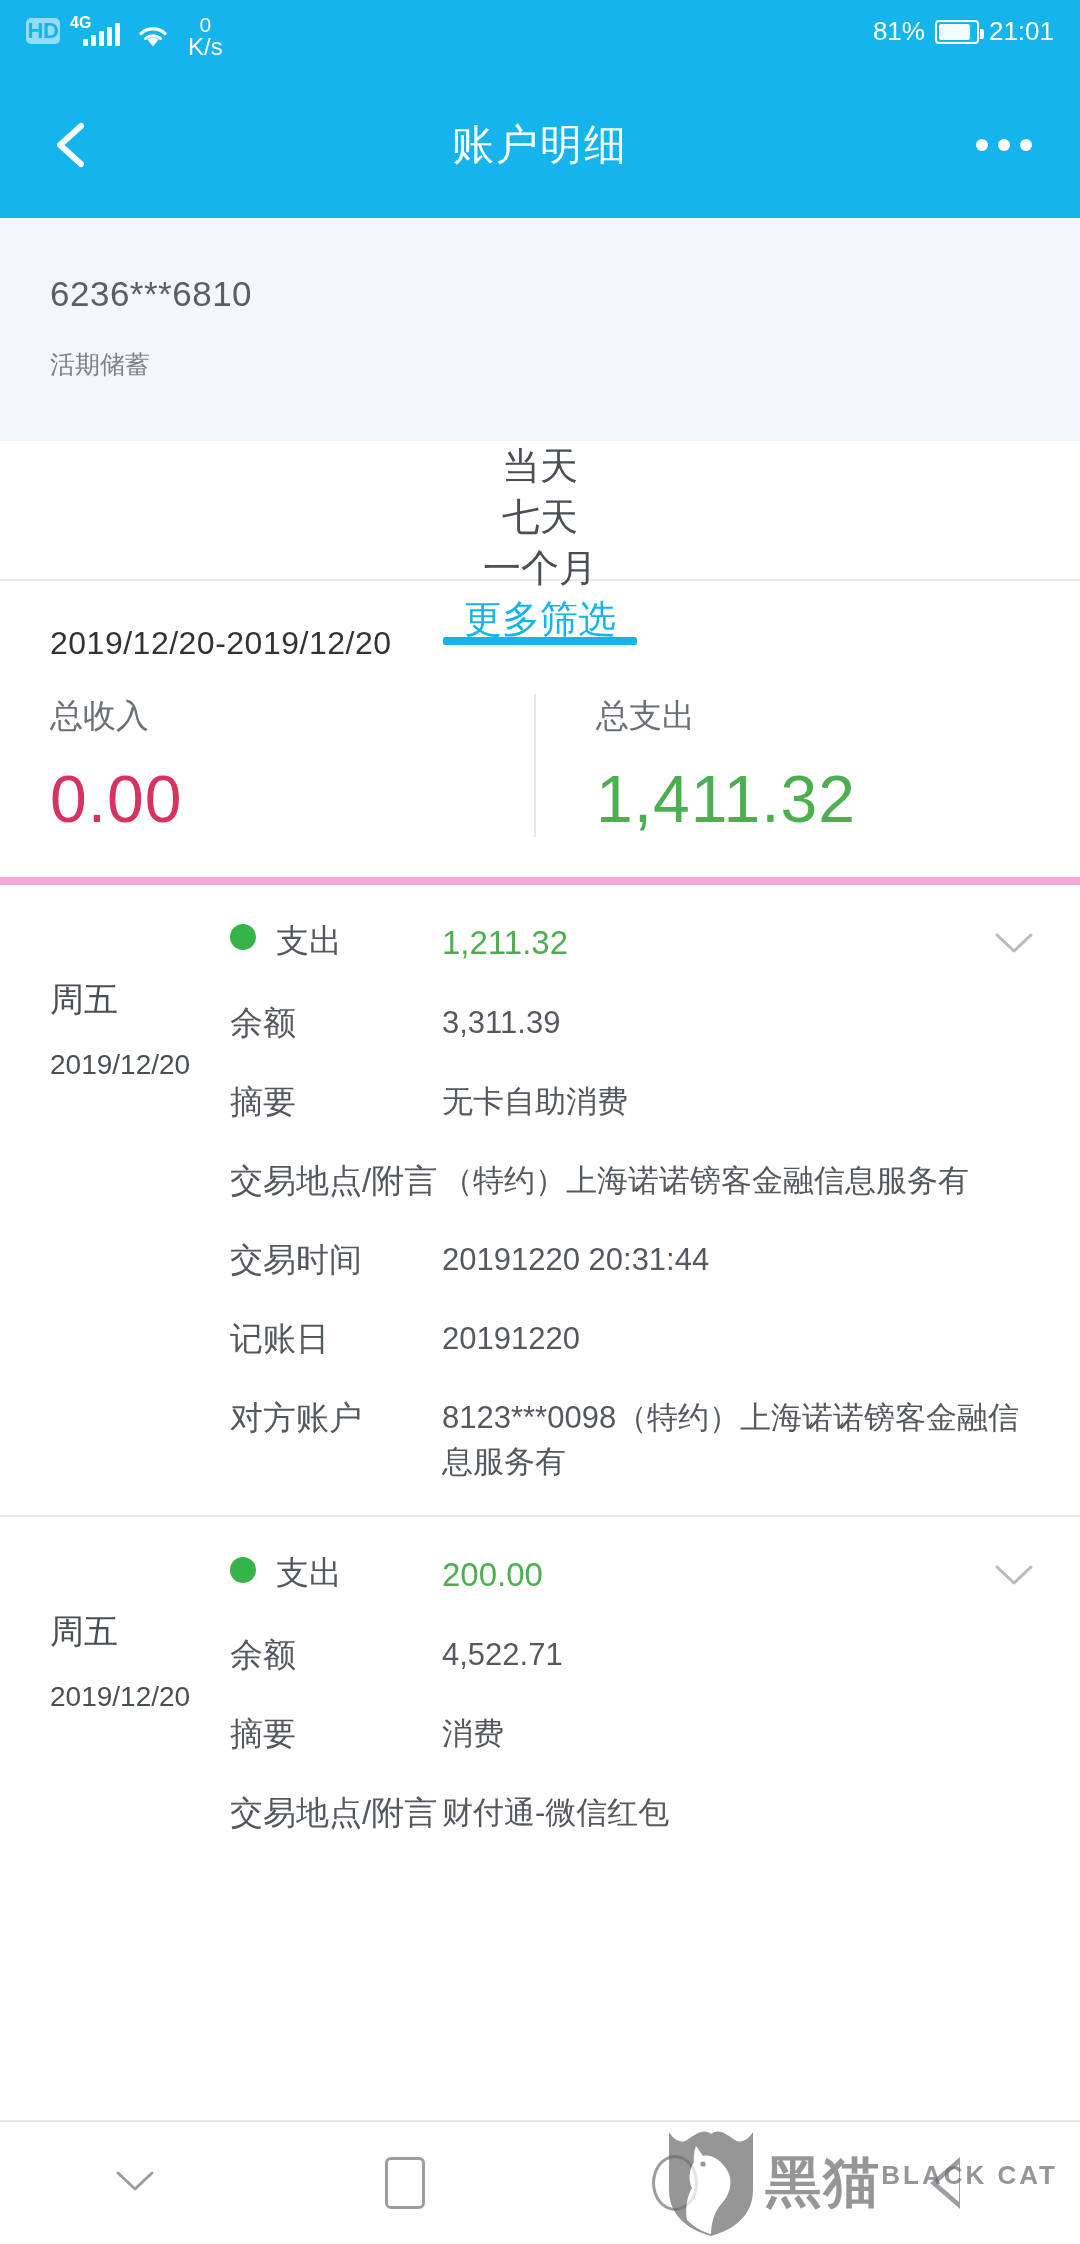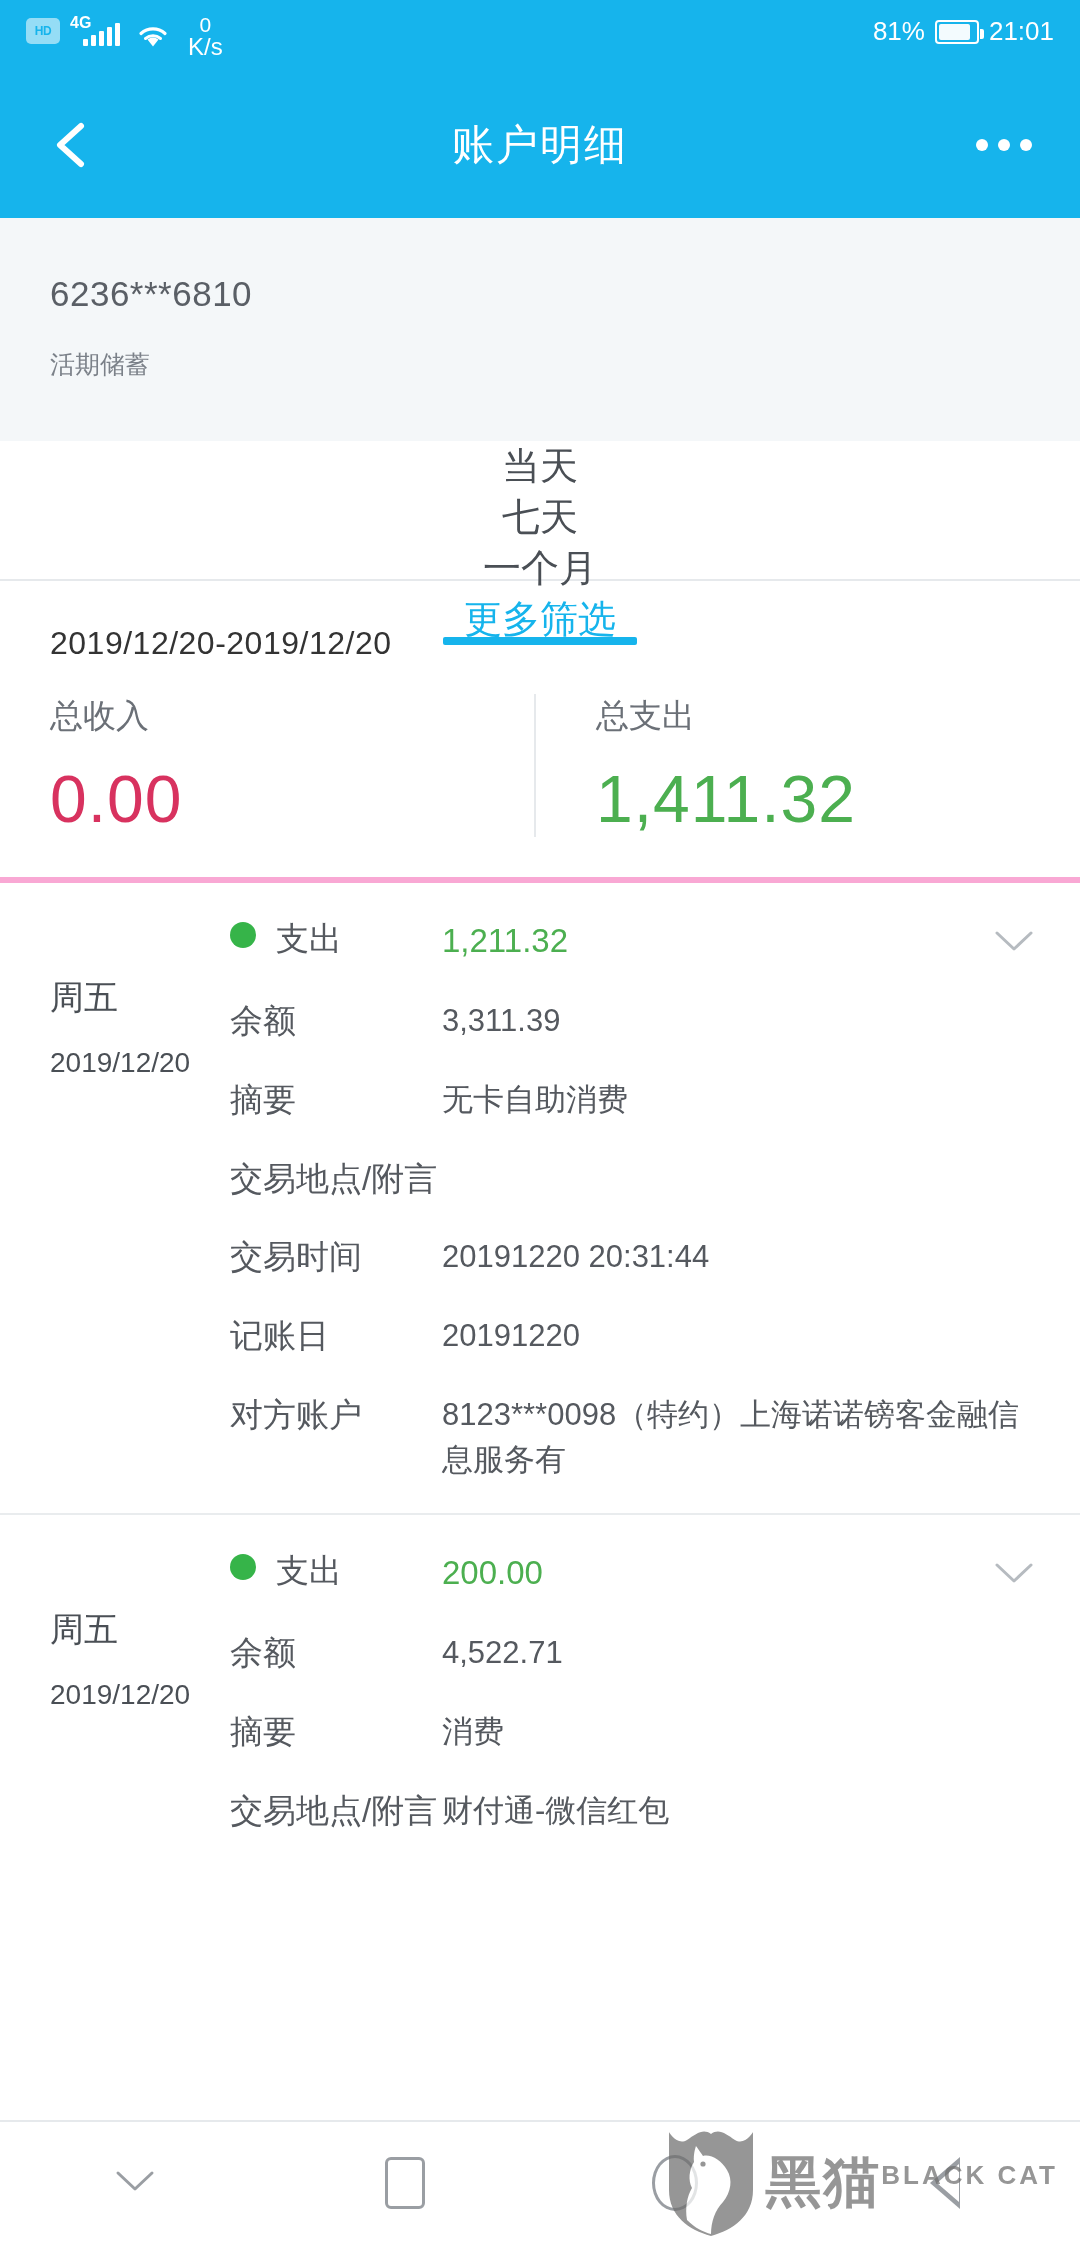--- a/index.html
+++ b/index.html
@@ -15,21 +15,21 @@
   .statusbar {
     height: 72px; background: #16b4ec;
     display: flex; align-items: flex-start; justify-content: space-between;
     padding: 14px 26px 0 26px; color: #ffffff;
   }
   .sb-left { display: flex; align-items: flex-start; gap: 10px; }
   .hd-badge {
     display:inline-flex; align-items:center; justify-content:center;
     width: 34px; height: 26px; border-radius: 5px;
     background: rgba(255,255,255,.55); color:#16b4ec;
-    font-size: 12px; font-weight: 700; letter-spacing:-0.5px;
+    font-size: 22px; font-weight: 700; letter-spacing:-0.5px;
     margin-top: 4px;
   }
   .sig-wrap { position: relative; width: 54px; height: 34px; margin-top:2px;}
   .sig-g { position:absolute; left: 0px; top: -2px; font-size: 16px; font-weight:700; }
   .bars { position:absolute; left: 13px; bottom: 4px; display:flex; align-items:flex-end; gap:3px; }
   .bars i { display:block; width:5px; background:#fff; border-radius:1px; }
   .bars i:nth-child(1){height:7px}.bars i:nth-child(2){height:11px}
   .bars i:nth-child(3){height:15px}.bars i:nth-child(4){height:19px}.bars i:nth-child(5){height:23px}
   .wifi { margin-top: 6px; }
   .netspeed { margin-left: 6px; line-height: 1.0; margin-top: 0px; }
@@ -62,21 +62,21 @@
   
   .tabs { height: 140px; display:flex; align-items: center; background:#fff;
           border-bottom: 2px solid #e6e9ec; flex-direction: column; }
   .tab { flex: 1; text-align: center; font-size: 38px; color: #4a4f55; position: relative;
          height: 100%; display:flex; align-items:center; justify-content:center; }
   .tab.active { color: #16b4ec; }
   .tab .underline { position: absolute; bottom: 0; left: 50%; transform: translateX(-50%);
                     width: 194px; height: 8px; background: #16b4ec; border-radius: 2px; }
 
   
-  .summary { padding: 44px 0 40px 0; border-bottom: 6px solid #f9a8d4; }
+  .summary { padding: 44px 0 40px 0; border-bottom: 8px solid #f9a8d4; }
   .range { font-size: 32px; color: #333; padding-left: 50px; letter-spacing: .5px; }
   .sum-cols { display:flex; margin-top: 32px; }
   .sum-col { flex: 1; padding-left: 50px; }
   .sum-col + .sum-col { border-left: 2px solid #e6e9ec; padding-left: 60px; }
   .sum-label { font-size: 33px; color: #6b7077; }
   .sum-val { font-size: 66px; margin-top: 22px; letter-spacing: 1px; }
   .sum-val.income { color: #d8325f; }
   .sum-val.expense { color: #4caf50; }
 
   
@@ -223,20 +223,21 @@
       <div class="trow">
         <div class="tkey">余额</div>
         <div class="tval">3,311.39</div>
       </div>
       <div class="trow">
         <div class="tkey">摘要</div>
         <div class="tval">无卡自助消费</div>
       </div>
       <div class="trow">
         <div class="tkey">交易地点/附言</div>
+        <div class="tval">（特约）上海诺诺镑客金融信息服务有</div>
       </div>
       <div class="trow">
         <div class="tkey">交易时间</div>
         <div class="tval">20191220 20:31:44</div>
       </div>
       <div class="trow">
         <div class="tkey">记账日</div>
         <div class="tval">20191220</div>
       </div>
       <div class="trow">

